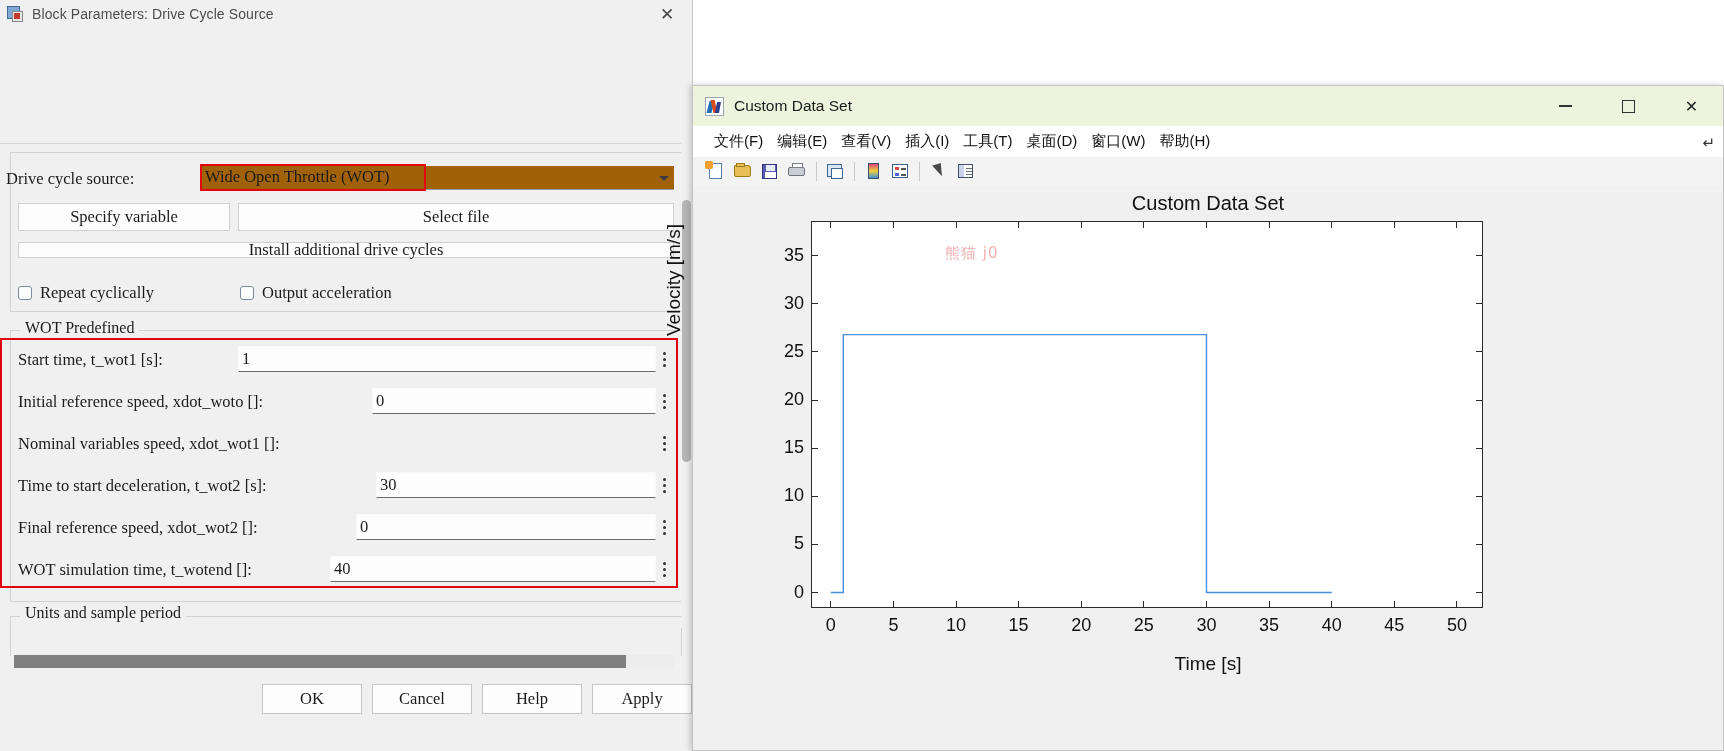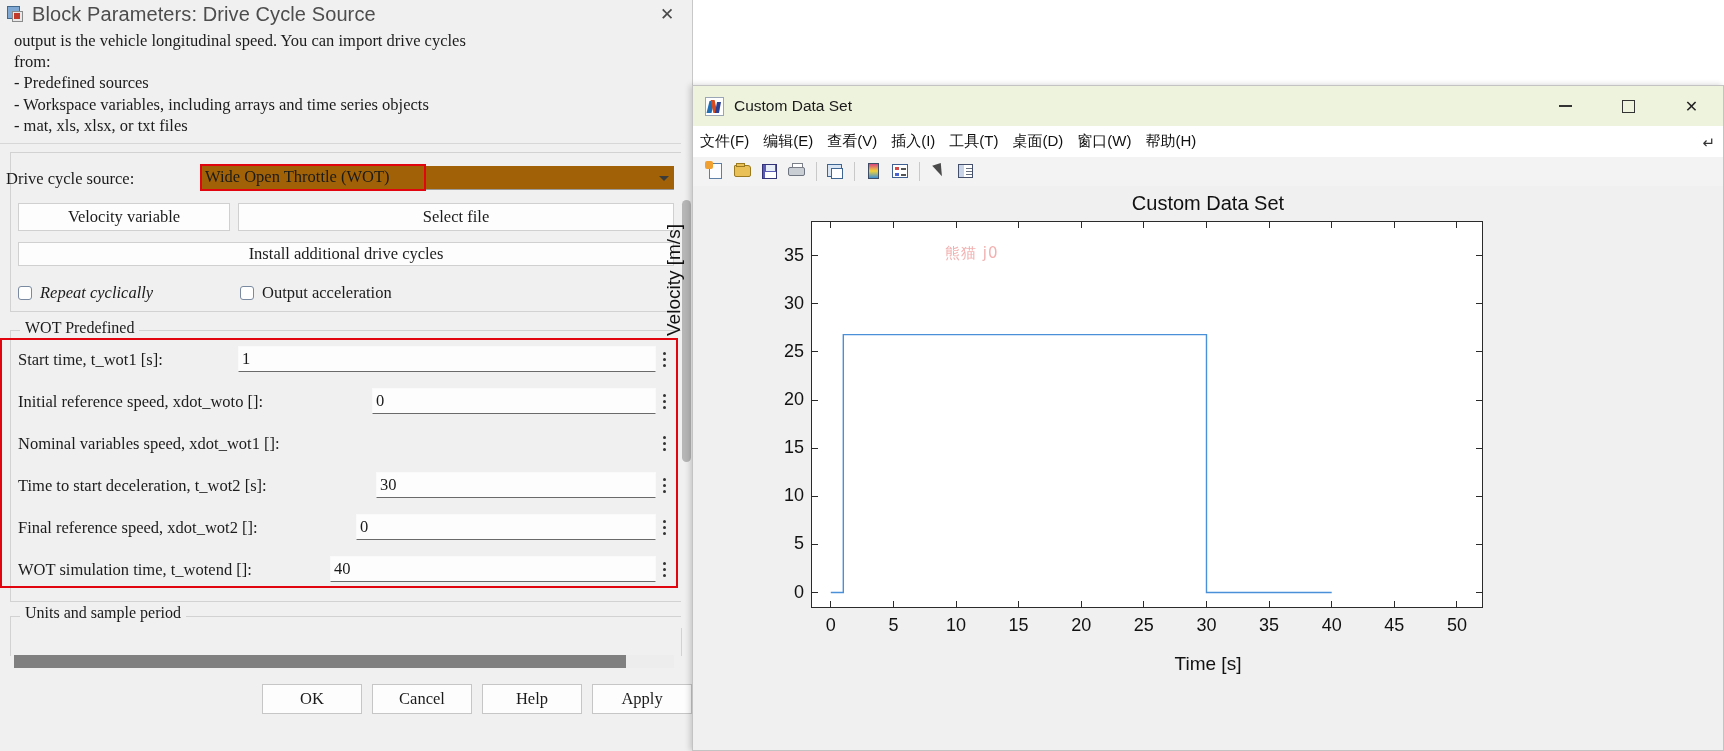--- a/index.html
+++ b/index.html
@@ -19,21 +19,21 @@
   #bd-titlebar{
     position:absolute;left:0;top:0;width:692px;height:28px;
     background:#f0f0f0;display:flex;align-items:center;
   }
   #bd-icon{
     width:17px;height:17px;margin-left:7px;margin-right:8px;position:relative;flex:none;
   }
   #bd-icon .sq1{position:absolute;left:0;top:0;width:13px;height:13px;background:#7fa8d4;border:1px solid #44698f;box-sizing:border-box;}
   #bd-icon .sq2{position:absolute;left:5px;top:5px;width:11px;height:11px;background:#e8e8e8;border:1px solid #8a8a8a;box-sizing:border-box;}
   #bd-icon .sq3{position:absolute;left:7px;top:7px;width:6px;height:6px;background:#c0392b;}
-  #bd-title{font-size:20px;color:#4d4d4d;font-family:"Liberation Sans",sans-serif;letter-spacing:0.1px;}
+  #bd-title{font-size:14px;color:#4d4d4d;font-family:"Liberation Sans",sans-serif;letter-spacing:0.1px;}
   #bd-close{
     position:absolute;right:6px;top:2px;width:38px;height:24px;
     display:flex;align-items:center;justify-content:center;color:#4a4a4a;font-size:17px;
     font-family:"Liberation Sans",sans-serif;
   }
 
   #bd-body{position:absolute;left:0;top:28px;width:692px;height:723px;}
   .desc{
     position:absolute;left:14px;top:2px;width:660px;
     font-family:"Liberation Serif", serif;font-size:16.5px;color:#1b1b1b;line-height:21.2px;
@@ -128,21 +128,21 @@
   #wbtn-max .sq{width:13px;height:13px;border:1.4px solid #333;box-sizing:border-box;}
   #wbtn-min .ln{width:13px;height:1.4px;background:#333;}
 
   #fig-menubar{
     position:absolute;left:0;top:40px;width:1030px;height:31px;background:#ffffff;
     display:flex;align-items:center;border-bottom:1px solid #e4e4e4;
   }
   .menu-item{
     padding:0 7px;font-size:15px;color:#111;font-family:"Liberation Sans",sans-serif;white-space:nowrap;
   }
-  #menu-first{}
+  #menu-first{margin-left:14px;}
   #fig-menu-corner{position:absolute;right:8px;top:48px;font-size:15px;color:#333;}
 
   #fig-toolbar{
     position:absolute;left:0;top:71px;width:1030px;height:29px;background:#f3f3f3;
     display:flex;align-items:center;border-bottom:1px solid #d9d9d9;
   }
   .tbi{width:23px;height:21px;margin:0 2px;position:relative;flex:none;}
   .tbsep{width:1px;height:19px;background:#c9c9c9;margin:0 5px;flex:none;}
 
   
@@ -208,42 +208,37 @@
         <span class="sq1"></span>
           <span class="sq2"></span>
           <span class="sq3"></span>
       </div>
       <div id="bd-title">Block Parameters: Drive Cycle Source</div>
     </div>
     <div id="bd-close">✕</div>
 
     <div id="bd-body">
 
-      <div class="desc">output is the vehicle longitudinal speed. You can import drive cycles
-from:
-- Predefined sources
-- Workspace variables, including arrays and time series objects
-- mat, xls, xlsx, or txt files</div>
 
       <div class="hrline" style="top:115px;"></div>
 
       <div class="grp" style="left:10px;top:124px;width:672px;height:160px;"></div>
 
       <div class="lab" style="left:6px;top:141px;">Drive cycle source:</div>
       <div class="combo" style="left:202px;top:138px;width:472px;height:24px;">
         <div class="lab" style="left:3px;top:1px;">Wide Open Throttle (WOT)</div>
         <span class="arrow"></span>
       </div>
       <div class="redbox" style="left:200px;top:136px;width:226px;height:27px;"></div>
 
-      <div class="btn" style="left:18px;top:175px;width:212px;height:28px;">Velocity variable</div>
+      <div class="btn" style="left:18px;top:175px;width:212px;height:28px;">Specify variable</div>
       <div class="btn" style="left:238px;top:175px;width:436px;height:28px;">Select file</div>
-      <div class="btn" style="left:18px;top:214px;width:656px;height:24px;">Install additional drive cycles</div>
-
-      <div class="chk" style="left:18px;top:255px;font-style:italic;">
+      <div class="btn" style="left:18px;top:214px;width:656px;height:16px;">Install additional drive cycles</div>
+
+      <div class="chk" style="left:18px;top:255px;">
         <span class="box"></span>
         <span class="txt">Repeat cyclically</span>
       </div>
       <div class="chk" style="left:240px;top:255px;">
         <span class="box"></span>
         <span class="txt">Output acceleration</span>
       </div>
 
       <div class="grp" style="left:10px;top:302px;width:672px;height:272px;"></div>
       <div class="grp-label" style="left:20px;top:291px;">WOT Predefined</div>

